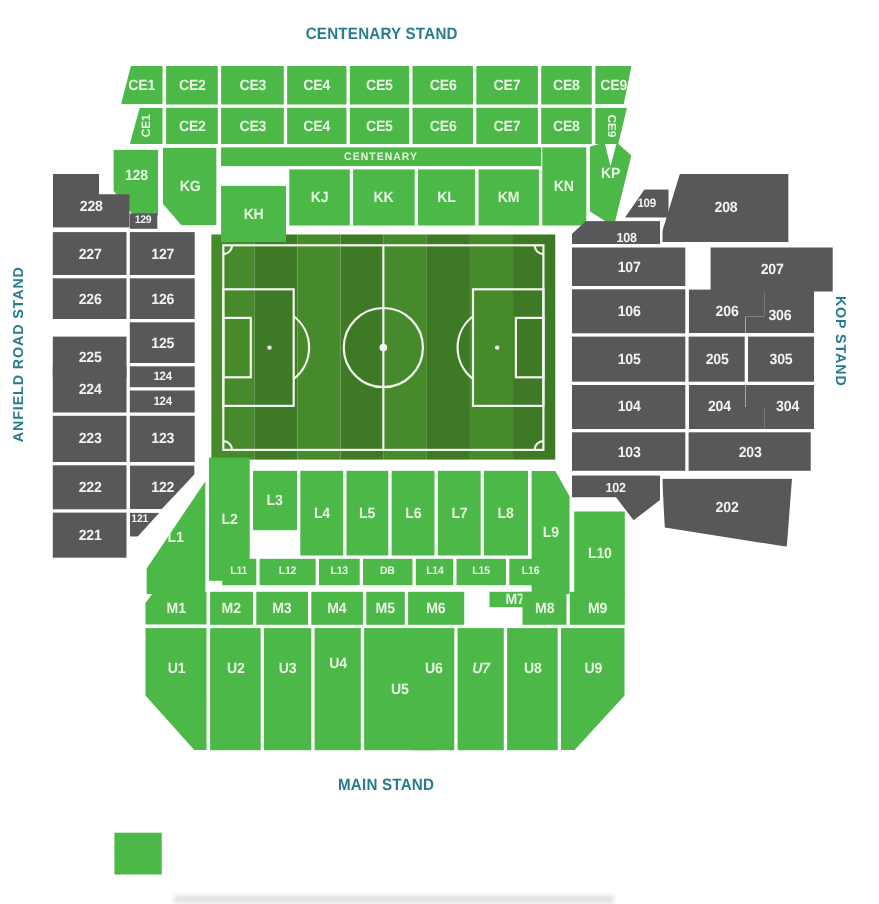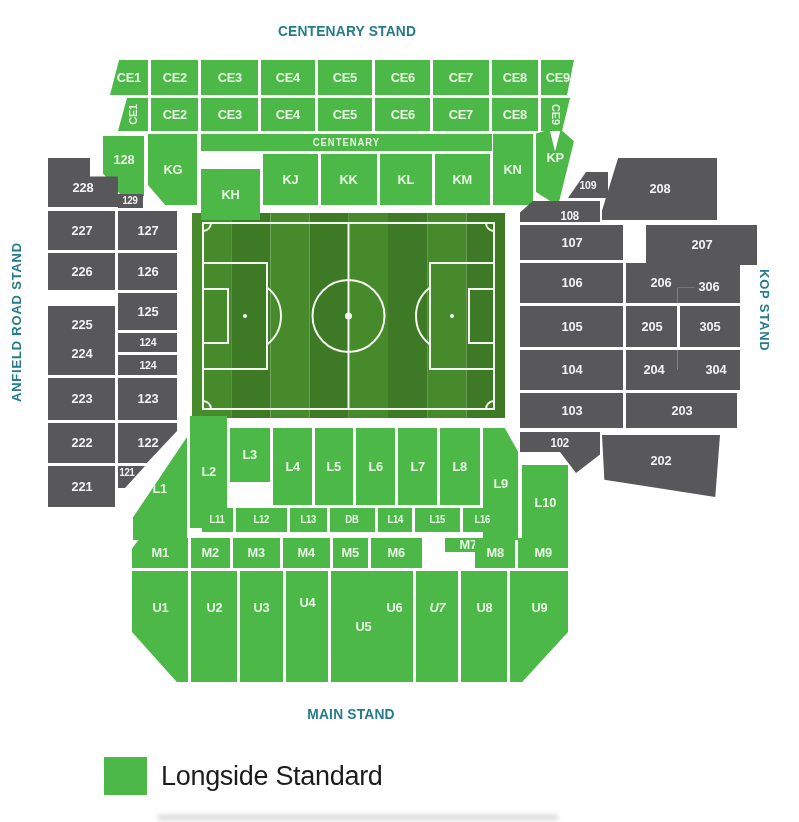--- a/index.html
+++ b/index.html
@@ -363,17 +363,16 @@
       <div class="sec g" style="left: 461px; top: 571px; width: 46px; height: 111px; padding-bottom: 38px;">
         <span>U8</span>
       </div>
       <div class="sec g" style="left: 510px; top: 571px; width: 58px; height: 111px; clip-path: polygon(0px 0px, 100% 0px, 100% 55%, 21% 100%, 0px 100%); padding-bottom: 38px;">
         <span>U9</span>
       </div>
     </div>
 
   <div id="legend">
     <div class="swatch" style="background: rgb(76, 184, 72);"></div>
-    <div class="lbl">Longside Standard</div>
   </div>
 
   <div id="bottom-smudge"></div>
 </div>
 
 </body></html>

